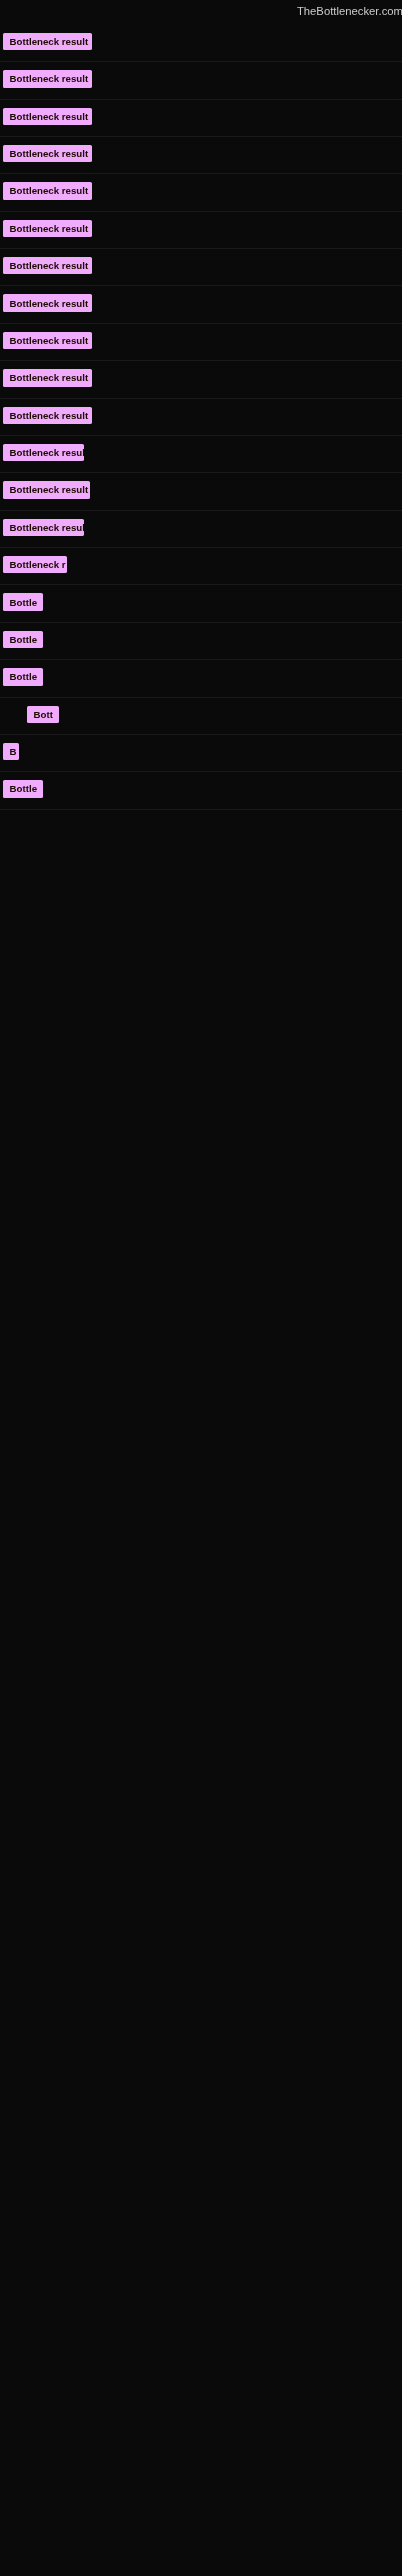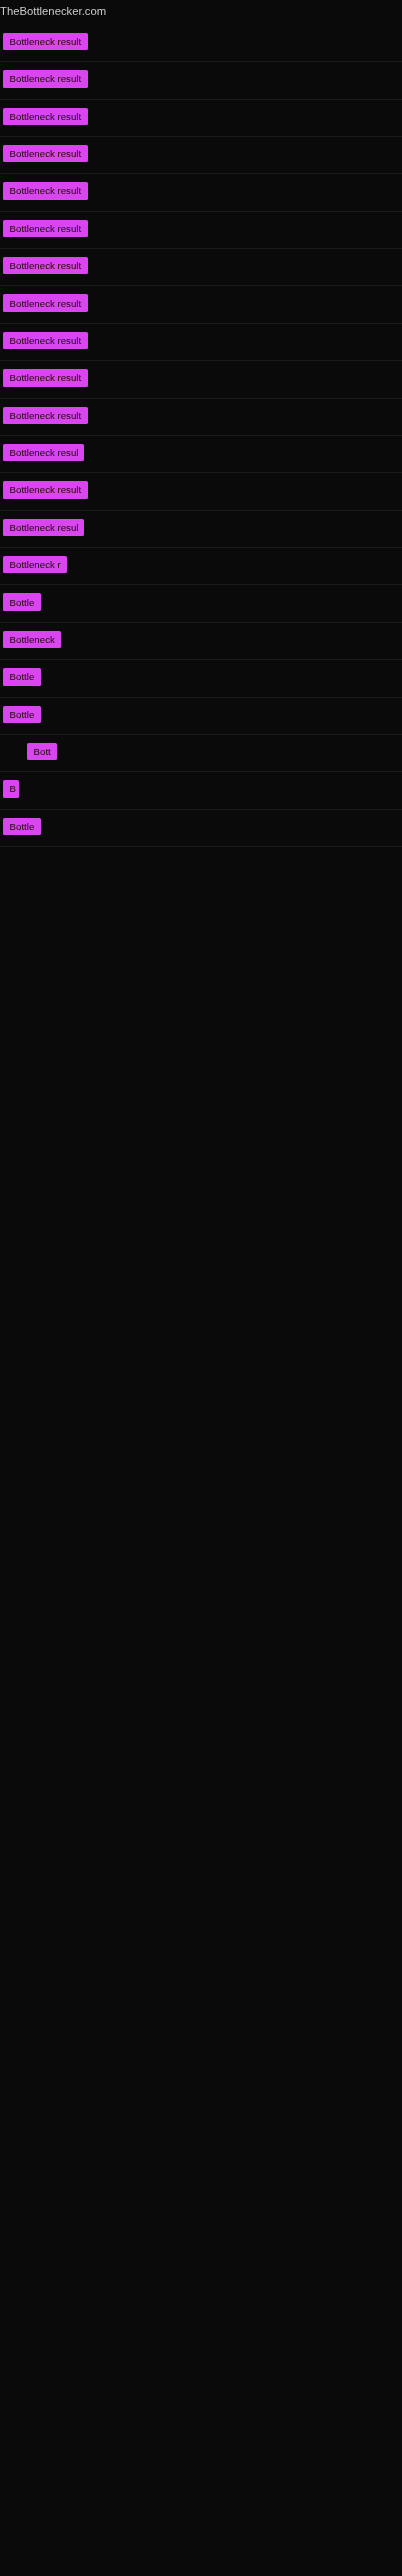--- a/index.html
+++ b/index.html
@@ -10,32 +10,32 @@
 
     body {
       background-color: #0a0a0a;
       width: 403px;
       min-height: 2576px;
       font-family: Arial, sans-serif;
       position: relative;
     }
 
     .site-title {
-      text-align: left;
+      text-align: right;
       color: #cccccc;
       font-size: 11.3px;
       padding: 4.8px 0 8px 0;
     }
 
     .bottleneck-badge {
       display: inline-block;
-      background-color: #d946ef;
+      background-color: #f0abfc;
       color: #1a0a00;
       font-size: 9.7px;
-      font-weight: normal;
+      font-weight: bold;
       padding: 3.2px 6.4px;
       border-radius: 1.6px;
       white-space: nowrap;
       overflow: hidden;
     }
 
     .row {
       margin-bottom: 0;
       padding: 8px 0 8px 3.2px;
       border-bottom: 0.8px solid #1a1a1a;
@@ -58,20 +58,19 @@
     <div class="row"><span class="bottleneck-badge" style="max-width: 89px;">Bottleneck result</span></div>
     <div class="row"><span class="bottleneck-badge" style="max-width: 89px;">Bottleneck result</span></div>
     <div class="row"><span class="bottleneck-badge" style="max-width: 89px;">Bottleneck result</span></div>
     <div class="row"><span class="bottleneck-badge" style="max-width: 89px;">Bottleneck result</span></div>
     <div class="row"><span class="bottleneck-badge" style="max-width: 89px;">Bottleneck result</span></div>
     <div class="row"><span class="bottleneck-badge" style="max-width: 81px;">Bottleneck resul</span></div>
     <div class="row"><span class="bottleneck-badge" style="max-width: 87px;">Bottleneck result</span></div>
     <div class="row"><span class="bottleneck-badge" style="max-width: 81px; text-align: center;">Bottleneck resul</span></div>
     <div class="row"><span class="bottleneck-badge" style="max-width: 64px;">Bottleneck r</span></div>
     <div class="row"><span class="bottleneck-badge" style="max-width: 48px;">Bottle</span></div>
-    <div class="row"><span class="bottleneck-badge" style="max-width: 58px;">Bottleneck</span></div>
     <div class="row"><span class="bottleneck-badge" style="max-width: 42px;">Bottle</span></div>
     <div class="row"><span class="bottleneck-badge" style="max-width: 42px;">Bottle</span></div>
     <div class="row"><span class="bottleneck-badge" style="max-width: 32px; margin-left: 24px;">Bott</span></div>
     <div class="row"><span class="bottleneck-badge" style="max-width: 16px;">B</span></div>
     <div class="row"><span class="bottleneck-badge" style="max-width: 42px;">Bottle</span></div>
   </div>
 
 
 </body></html>

